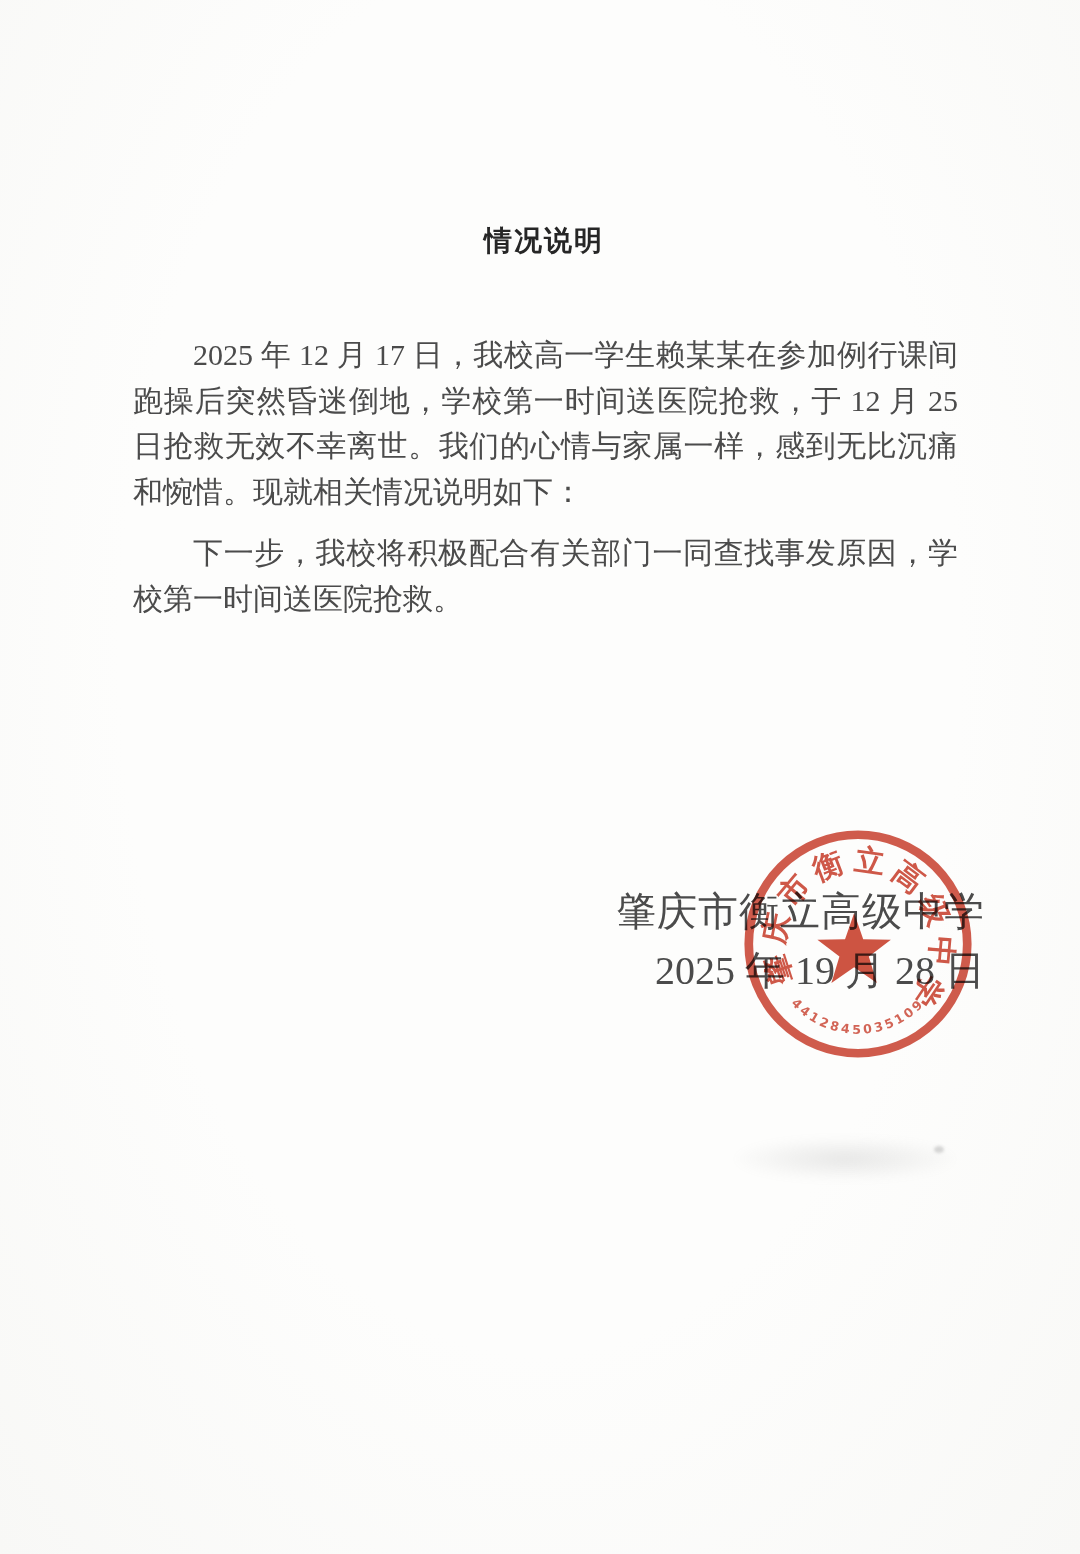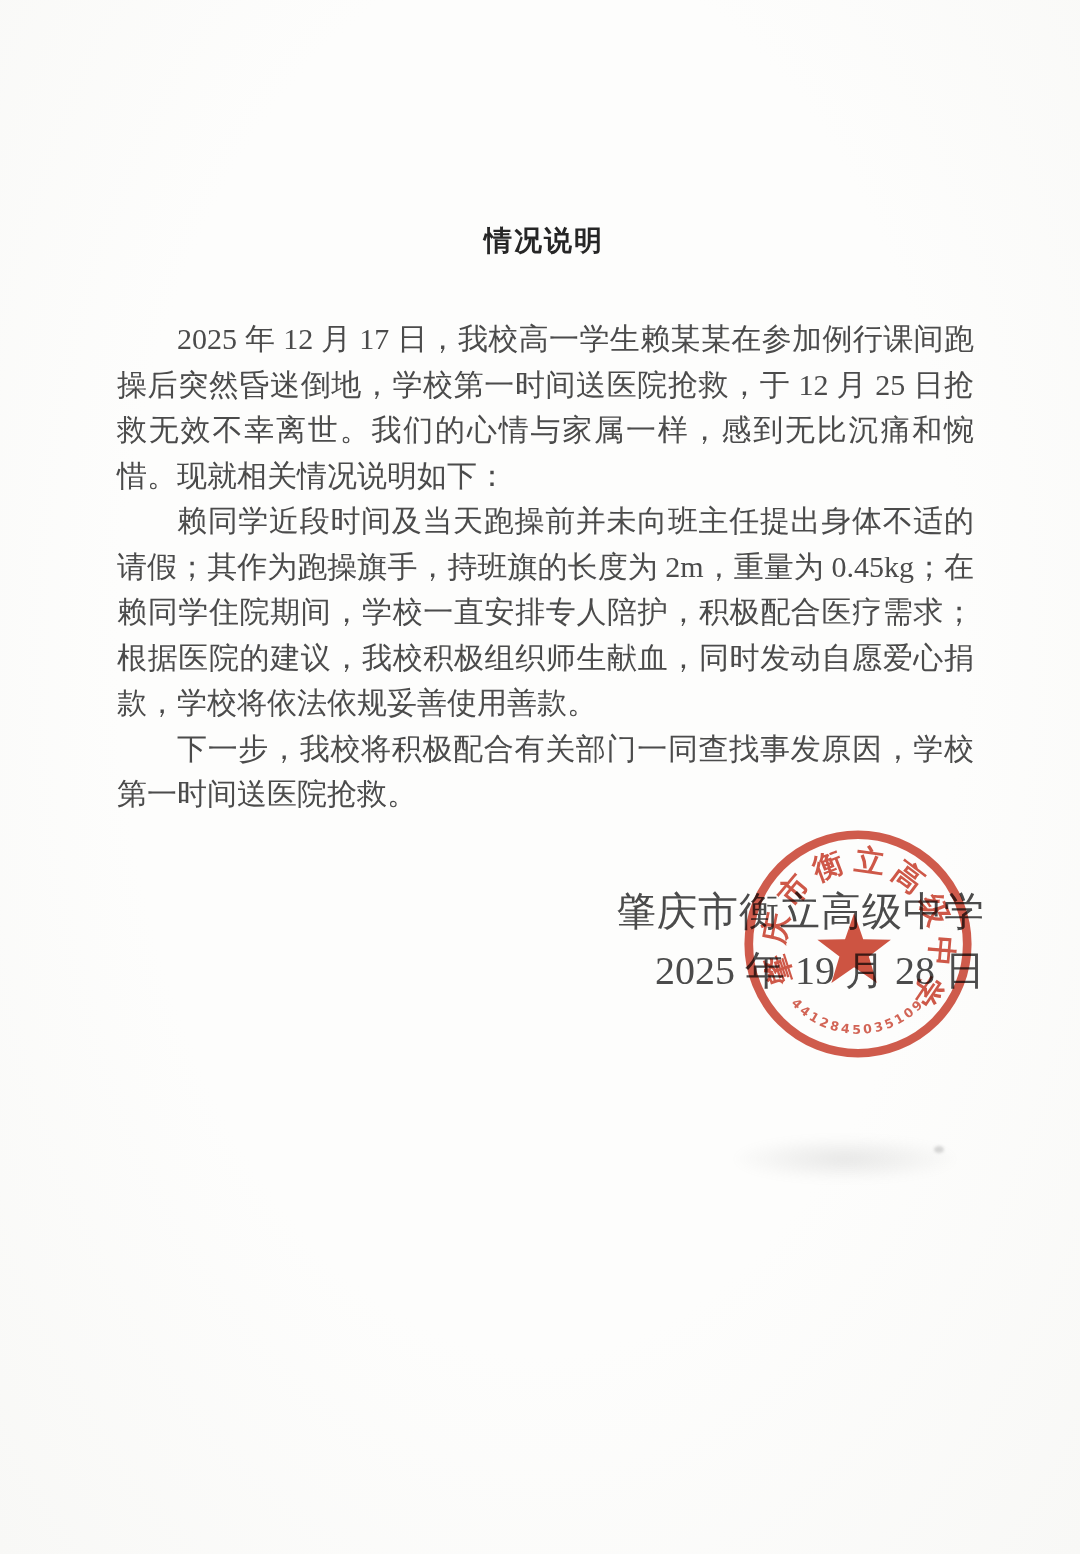--- a/index.html
+++ b/index.html
@@ -33,21 +33,21 @@
     position: absolute;
     left: 117px;
     top: 316px;
     width: 857px;
     font-size: 30px;
     line-height: 45.5px;
     color: #4b4b4b;
     text-align: justify;
   }
   .doc-body p {
-    margin: 0;
+    margin: 16px;
     text-indent: 2em;
   }
   .signature {
     position: absolute;
     right: 95px;
     top: 882px;
     text-align: right;
     font-size: 40px;
     line-height: 59px;
     color: #4b4b4b;
@@ -100,21 +100,20 @@
 </style>
 </head>
 <body>
 
 <div class="page">
 
   <h1 class="doc-title">情况说明</h1>
 
   <div class="doc-body">
     <p>2025 年 12 月 17 日，我校高一学生赖某某在参加例行课间跑操后突然昏迷倒地，学校第一时间送医院抢救，于 12 月 25 日抢救无效不幸离世。我们的心情与家属一样，感到无比沉痛和惋惜。现就相关情况说明如下：</p>
-    <p>赖同学近段时间及当天跑操前并未向班主任提出身体不适的请假；其作为跑操旗手，持班旗的长度为 2m，重量为 0.45kg；在赖同学住院期间，学校一直安排专人陪护，积极配合医疗需求；根据医院的建议，我校积极组织师生献血，同时发动自愿爱心捐款，学校将依法依规妥善使用善款。</p>
     <p>下一步，我校将积极配合有关部门一同查找事发原因，学校第一时间送医院抢救。</p>
   </div>
 
   <div class="signature">
     <div class="org">肇庆市衡立高级中学</div>
     <div class="date">2025 年 19 月 28 日</div>
   </div>
 
   <div class="seal">
     <svg viewBox="0 0 240 240" xmlns="http://www.w3.org/2000/svg">

